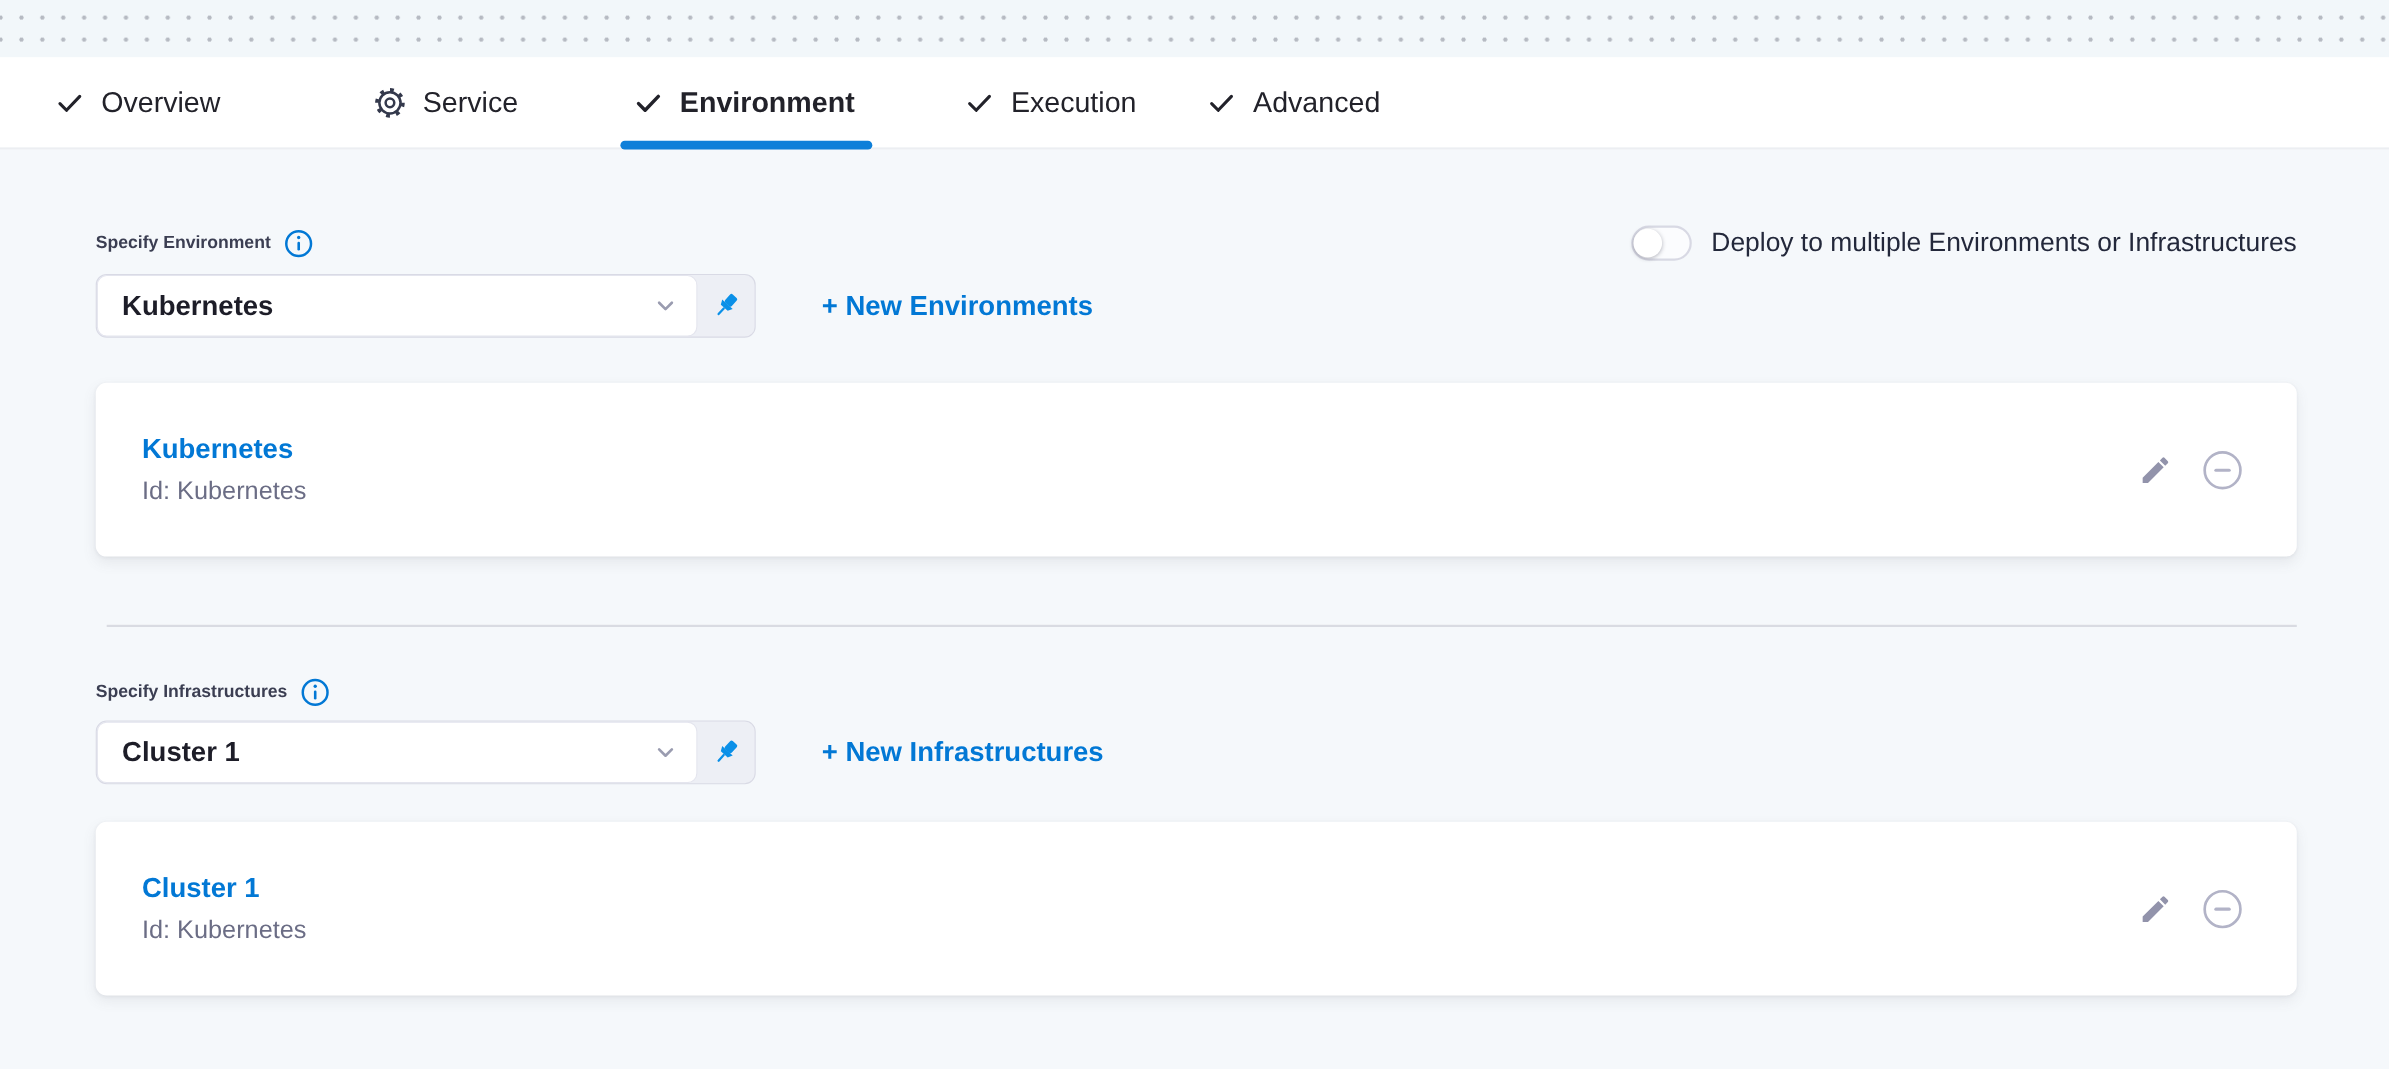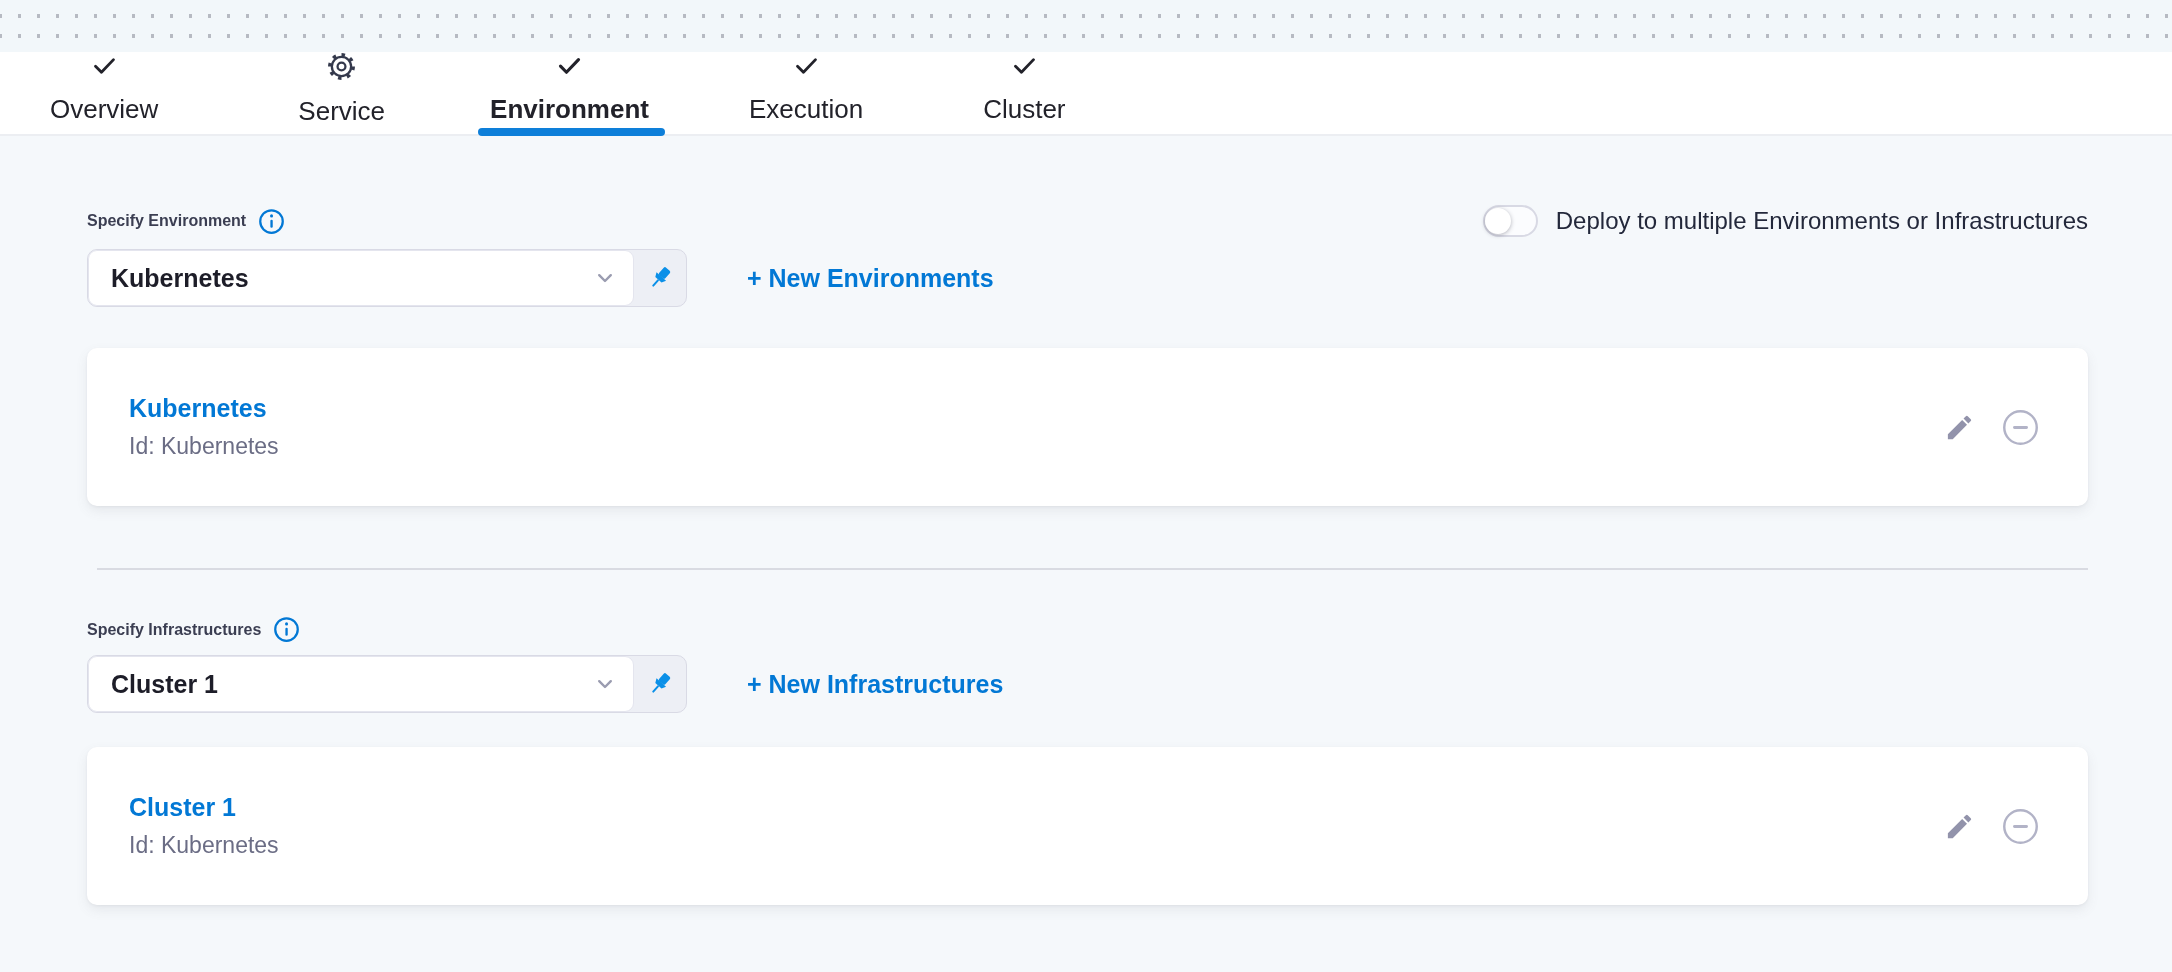--- a/index.html
+++ b/index.html
@@ -23,21 +23,21 @@
     background:#ffffff;
     border-bottom:2px solid #eceef2;
     display:flex;
     align-items:center;
     padding-left:50px;
   }
   .tab {
     display:flex; align-items:center; gap:15px;
     height:100%; position:relative;
     font-size:26px; font-weight:500; color:#22222a;
-    cursor:pointer; white-space:nowrap;flex-direction:column;
+    cursor:pointer; white-space:nowrap;
   }
   .tab.active { font-weight:700; }
   .tab.active::after {
     content:""; position:absolute; left:-12px; right:-16px; bottom:-2px;
     height:8px; background:#0e7fd9; border-radius:8px;
   }
   .tab .ticon { display:flex; align-items:center; }
   
   .content { padding:0 84px 0 87px; }
   .section-head { display:flex; align-items:center; padding-top:69px; }
@@ -116,36 +116,36 @@
 
   <div class="tab active" style="margin-right:100px">
     <span class="ticon">
       <svg width="27" height="27" viewBox="0 0 24 24">
           <path d="M4 12.6 9.3 18 20 6.8" fill="none" stroke="#22222a" stroke-width="2.8" stroke-linecap="round" stroke-linejoin="round"></path>
         </svg>
     </span>
     <span>Environment</span>
   </div>
 
-  <div class="tab" style="margin-right:120px">
+  <div class="tab" style="margin-right:64px">
     <span class="ticon">
       <svg width="27" height="27" viewBox="0 0 24 24">
           <path d="M4 12.6 9.3 18 20 6.8" fill="none" stroke="#22222a" stroke-width="2.5" stroke-linecap="round" stroke-linejoin="round"></path>
         </svg>
     </span>
     <span>Execution</span>
   </div>
 
   <div class="tab">
     <span class="ticon">
       <svg width="27" height="27" viewBox="0 0 24 24">
           <path d="M4 12.6 9.3 18 20 6.8" fill="none" stroke="#22222a" stroke-width="2.5" stroke-linecap="round" stroke-linejoin="round"></path>
         </svg>
     </span>
-    <span>Cluster</span>
+    <span>Advanced</span>
   </div>
 </div>
 
 <div class="content">
 
   <div class="section-head">
     <span class="section-label">Specify Environment</span>
     <span class="info-icon">
       <svg width="27" height="27" viewBox="0 0 24 24">
         <circle cx="12" cy="12" r="10" fill="none" stroke="#0278d5" stroke-width="2"></circle>

